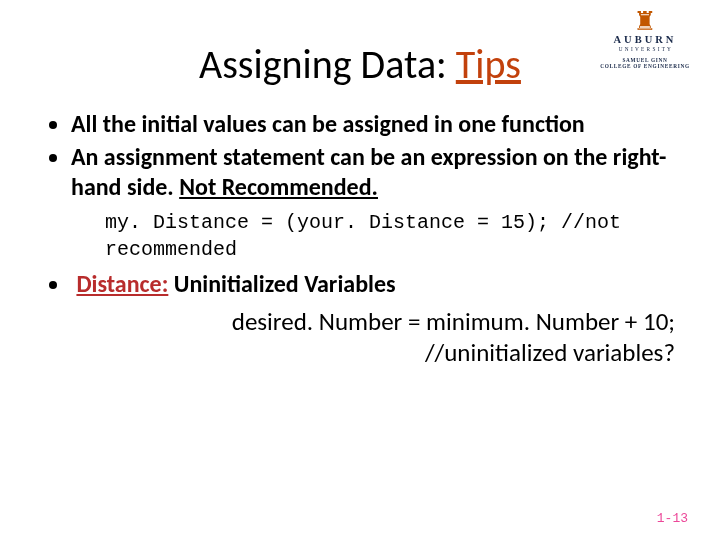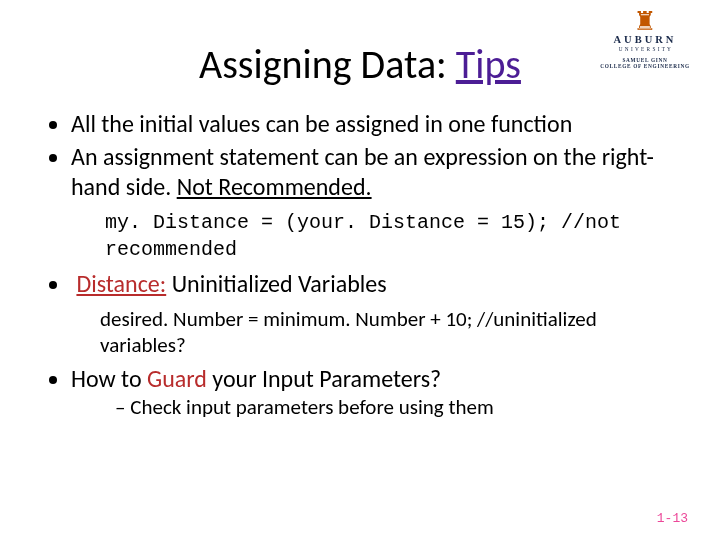--- a/index.html
+++ b/index.html
@@ -54,28 +54,29 @@
     margin-top: 5px;
   }
   h1.title {
     font-size: 40px;
     font-weight: 400;
     text-align: center;
     margin: 30px auto 20px auto;
     color: #000;
   }
   h1.title .accent {
-    color: #4c1d95;
+    color: #c2410c;
   }
   ul.top {
     list-style: disc;
     padding-left: 26px;
     margin: 0 0 8px 0;
     font-size: 24px;
     line-height: 1.22;
+    font-weight: bold;
   }
   ul.top > li {
     margin-bottom: 4px;
   }
   .underline {
     text-decoration: underline;
   }
   .code {
     font-family: "Courier New", monospace;
     font-size: 20px;
@@ -84,24 +85,25 @@
     margin-bottom: 6px;
     line-height: 1.35;
   }
   .pitfall-word {
     color: #b82c2c;
   }
   .guard-word {
     color: #b82c2c;
   }
   .sub-indent {
-    font-size: 21px;
+    font-size: 25px;
     margin-left: 55px;
     margin-top: 4px;
     margin-bottom: 6px;
+    text-align: right;
   }
   ul.dash {
     list-style: none;
     padding-left: 44px;
     margin: 2px 0 0 0;
     font-size: 21px;
   }
   ul.dash li::before {
     content: "– ";
   }
@@ -143,23 +145,15 @@
   </div>
 
   <ul class="top">
     <li>
       &nbsp;<span class="pitfall-word underline">Distance:</span><span> Uninitialized Variables</span>
     </li>
   </ul>
 
   <div class="sub-indent">desired. Number  = minimum. Number + 10; //uninitialized variables?</div>
 
-  <ul class="top">
-    <li>
-      <span> How to </span><span class="guard-word">Guard</span><span> your Input Parameters?</span>
-      <ul class="dash">
-        <li>Check input parameters before using them</li>
-      </ul>
-    </li>
-  </ul>
 
   <div class="pagenum">1-13</div>
 </div>
 
 </body></html>

